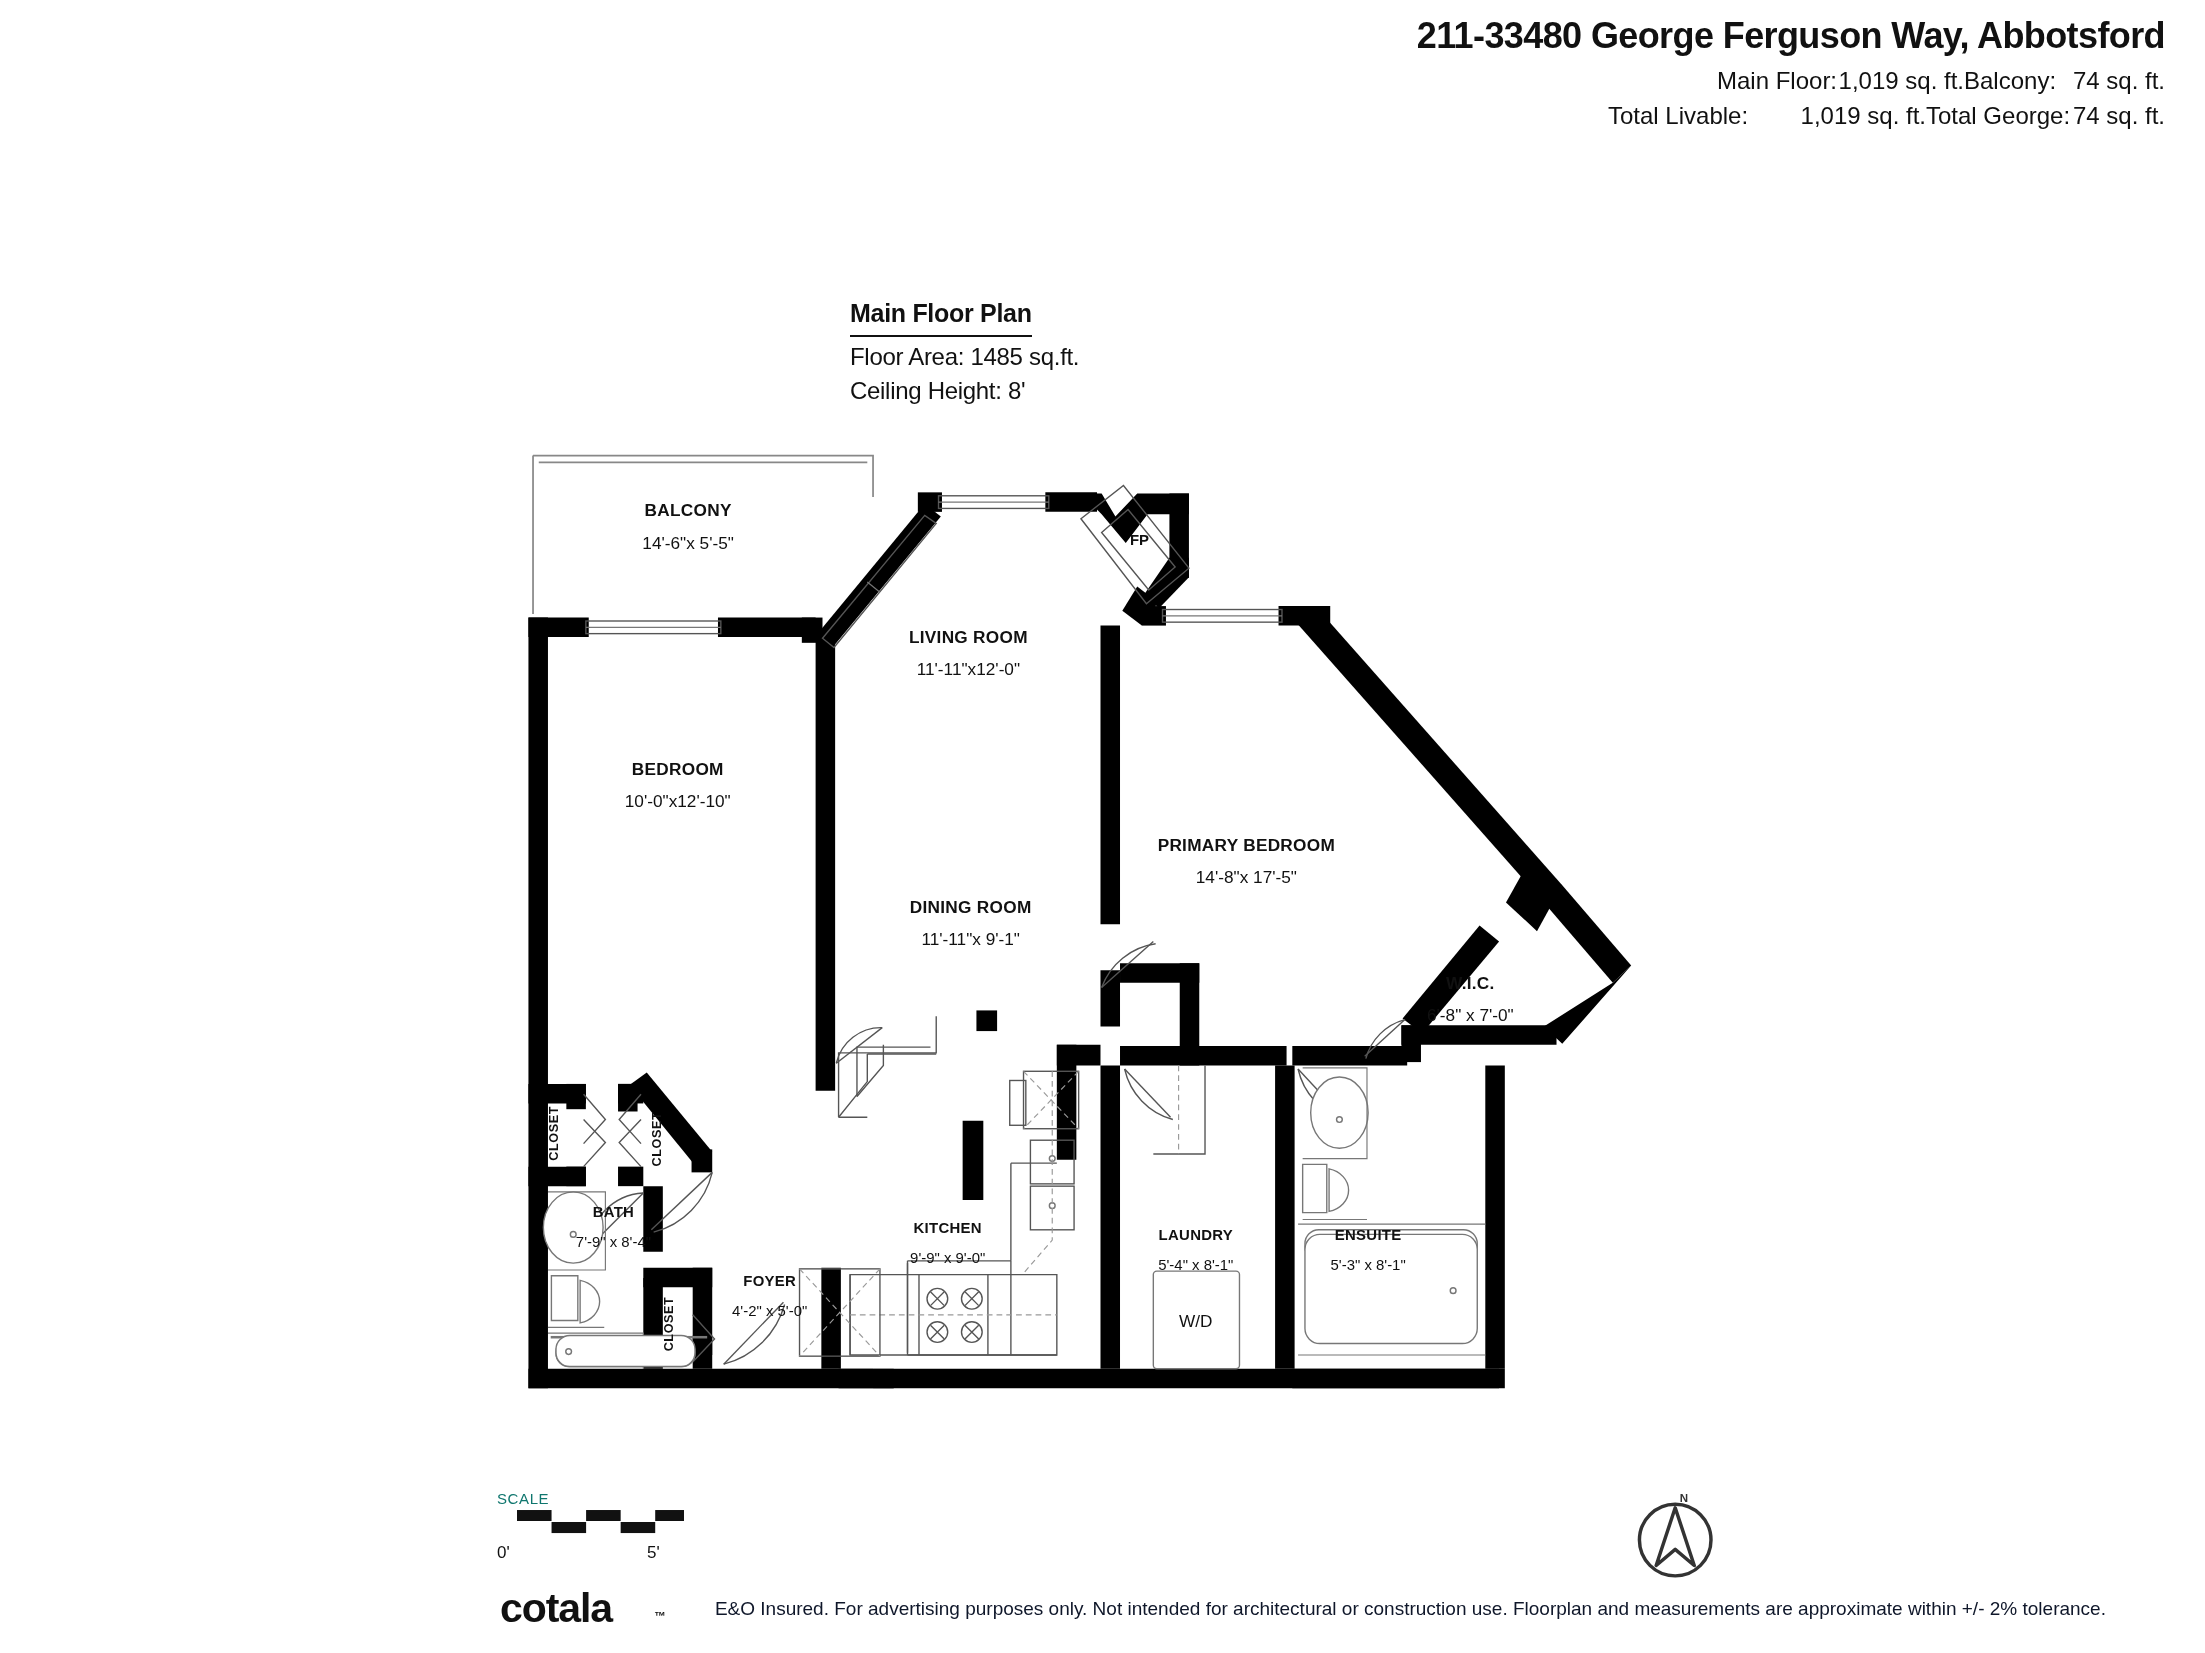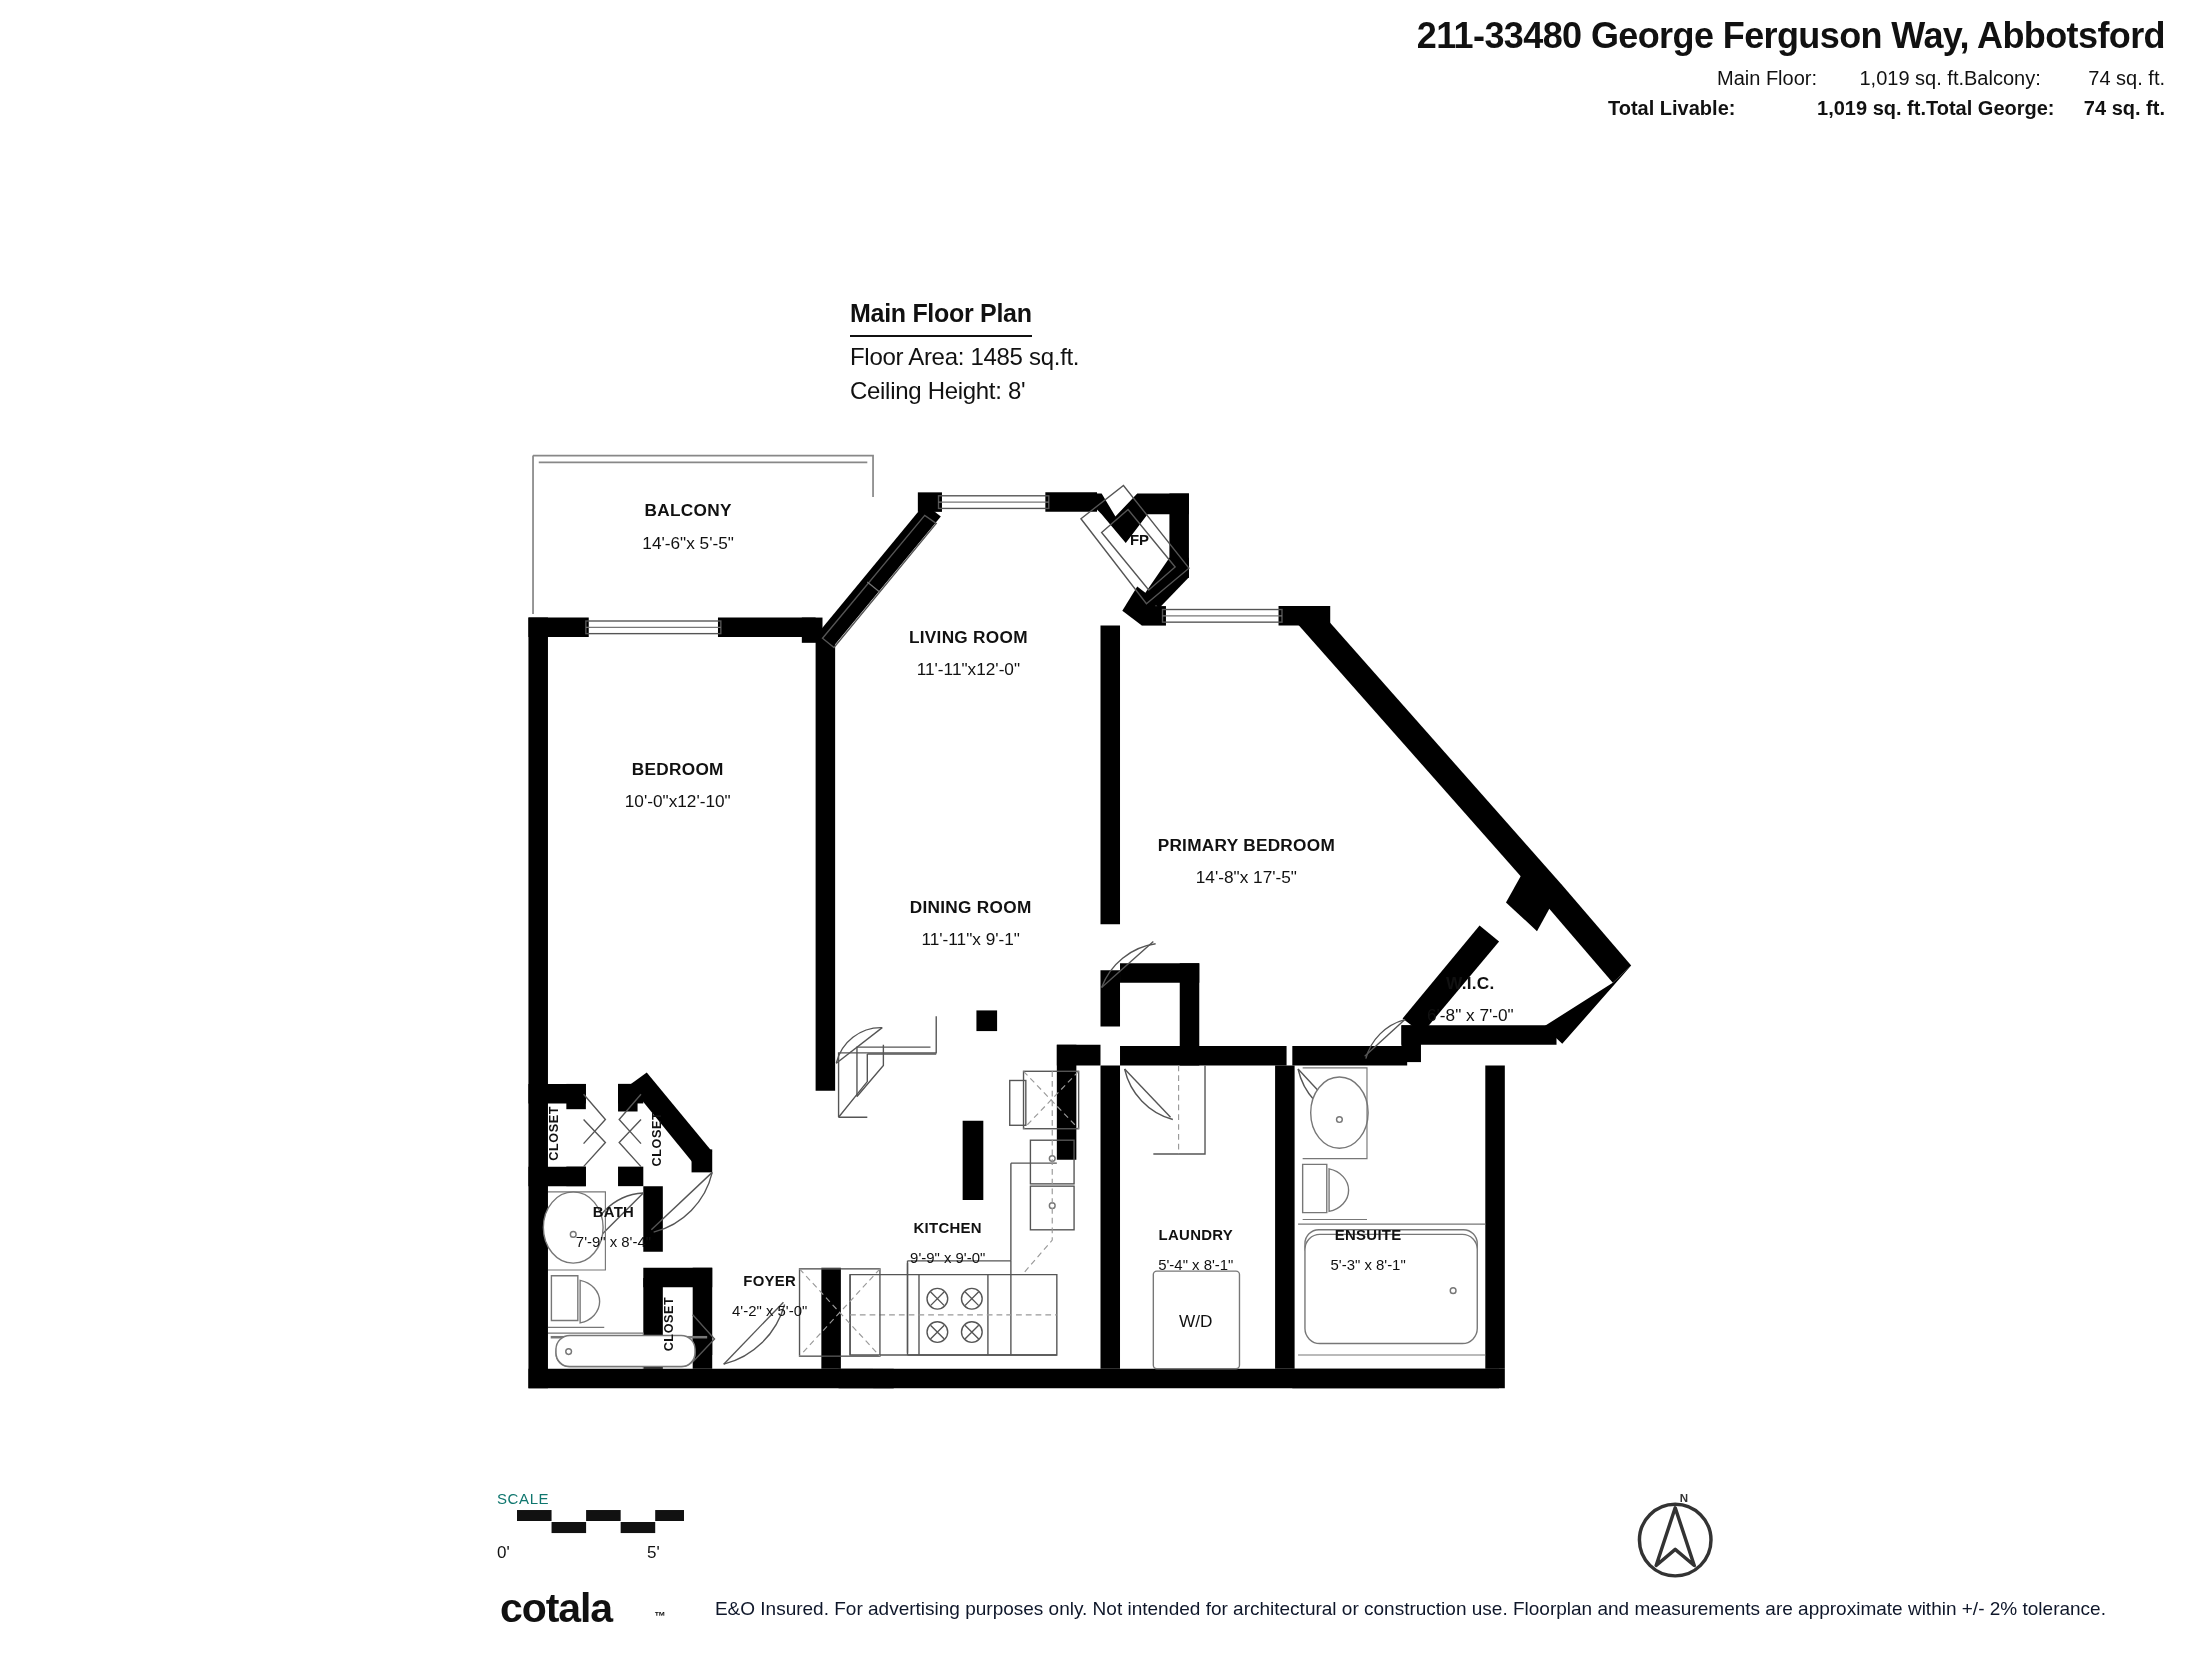--- a/index.html
+++ b/index.html
@@ -10,24 +10,24 @@
   }
 
   
   #header-block{position:absolute;right:40px;top:17px;text-align:right;}
   #plan-address{
     font-size:36px;font-weight:bold;letter-spacing:-0.6px;line-height:1.05;
     white-space:nowrap;
   }
   #area-table{margin-top:12.6px;font-size:0;}
   .area-row{white-space:nowrap;margin-bottom:6.9px;}
-  .area-cell{display:inline-block;font-size:20px;text-align:left;vertical-align:baseline;}
+  .area-cell{display:inline-block;font-size:24px;text-align:left;vertical-align:baseline;}
   .area-lbl{font-weight:normal;}
   .area-val{font-weight:normal;text-align:right;}
-  .area-row.bold .area-cell{font-weight:bold;}
+  .area-row.bold .area-cell{font-weight:normal;}
   .w-lbl1{width:118px;}
   .w-val1{width:129px;}
   .w-lbl2{width:106px;}
   .w-val2{width:95px;}
   .w-lbl1b{width:172px;}
   .w-val1b{width:146px;}
   .w-lbl2b{width:144px;}
   .w-val2b{width:95px;}
 
   

